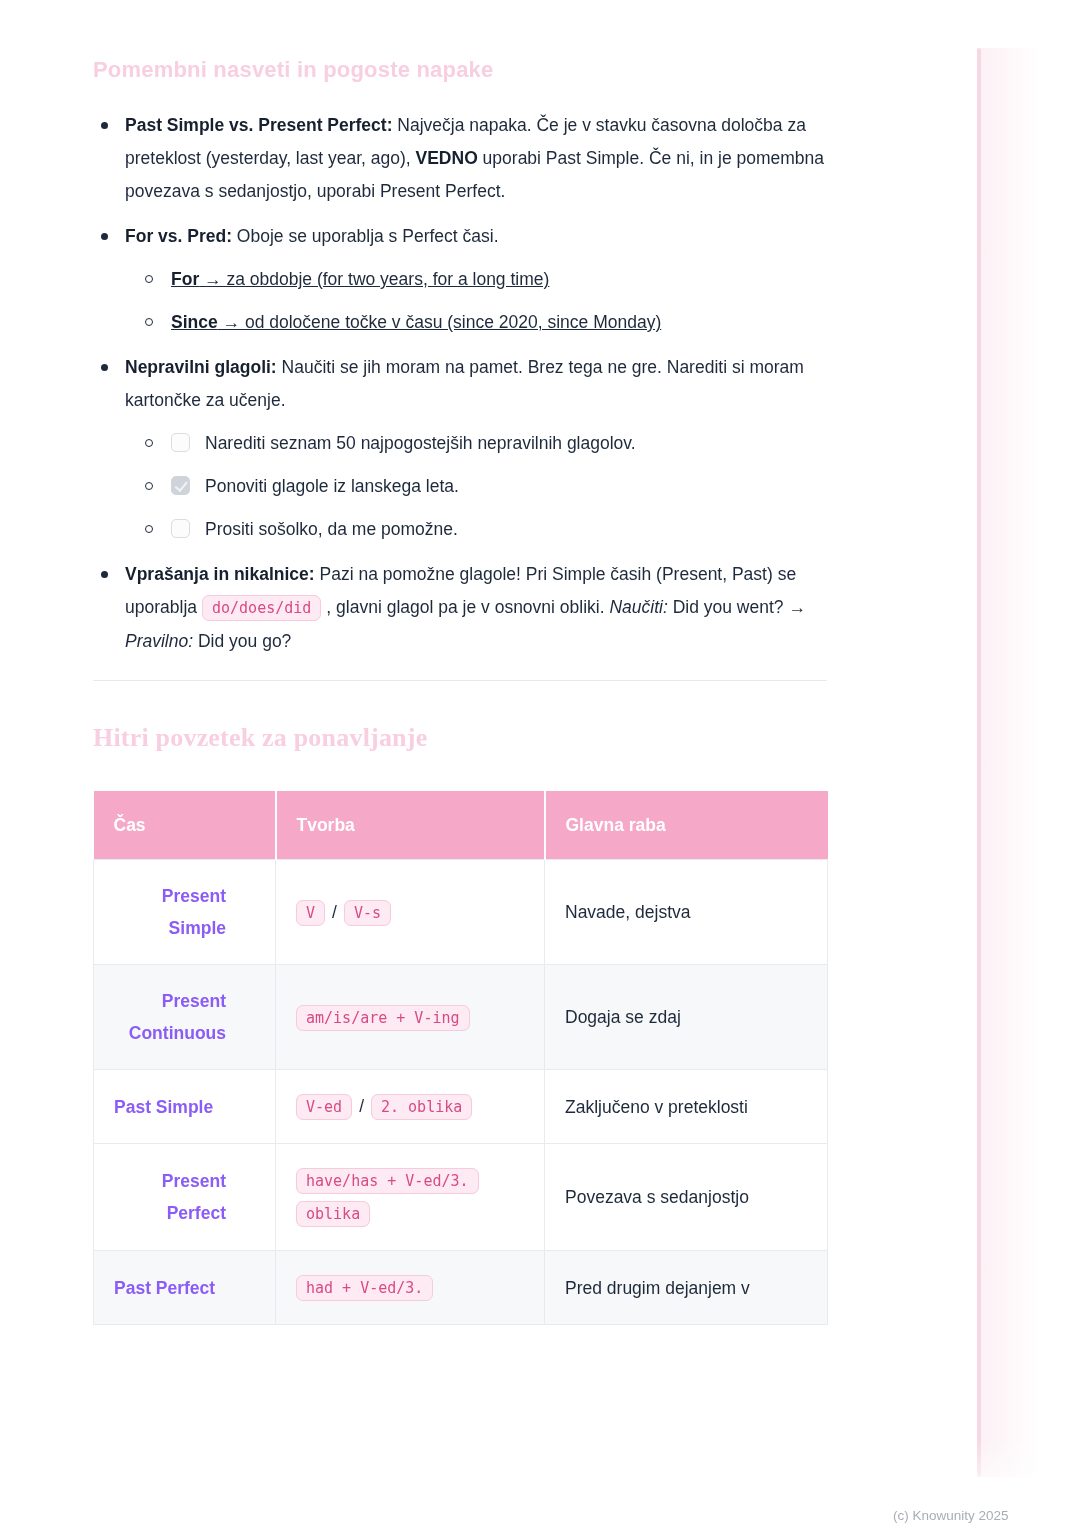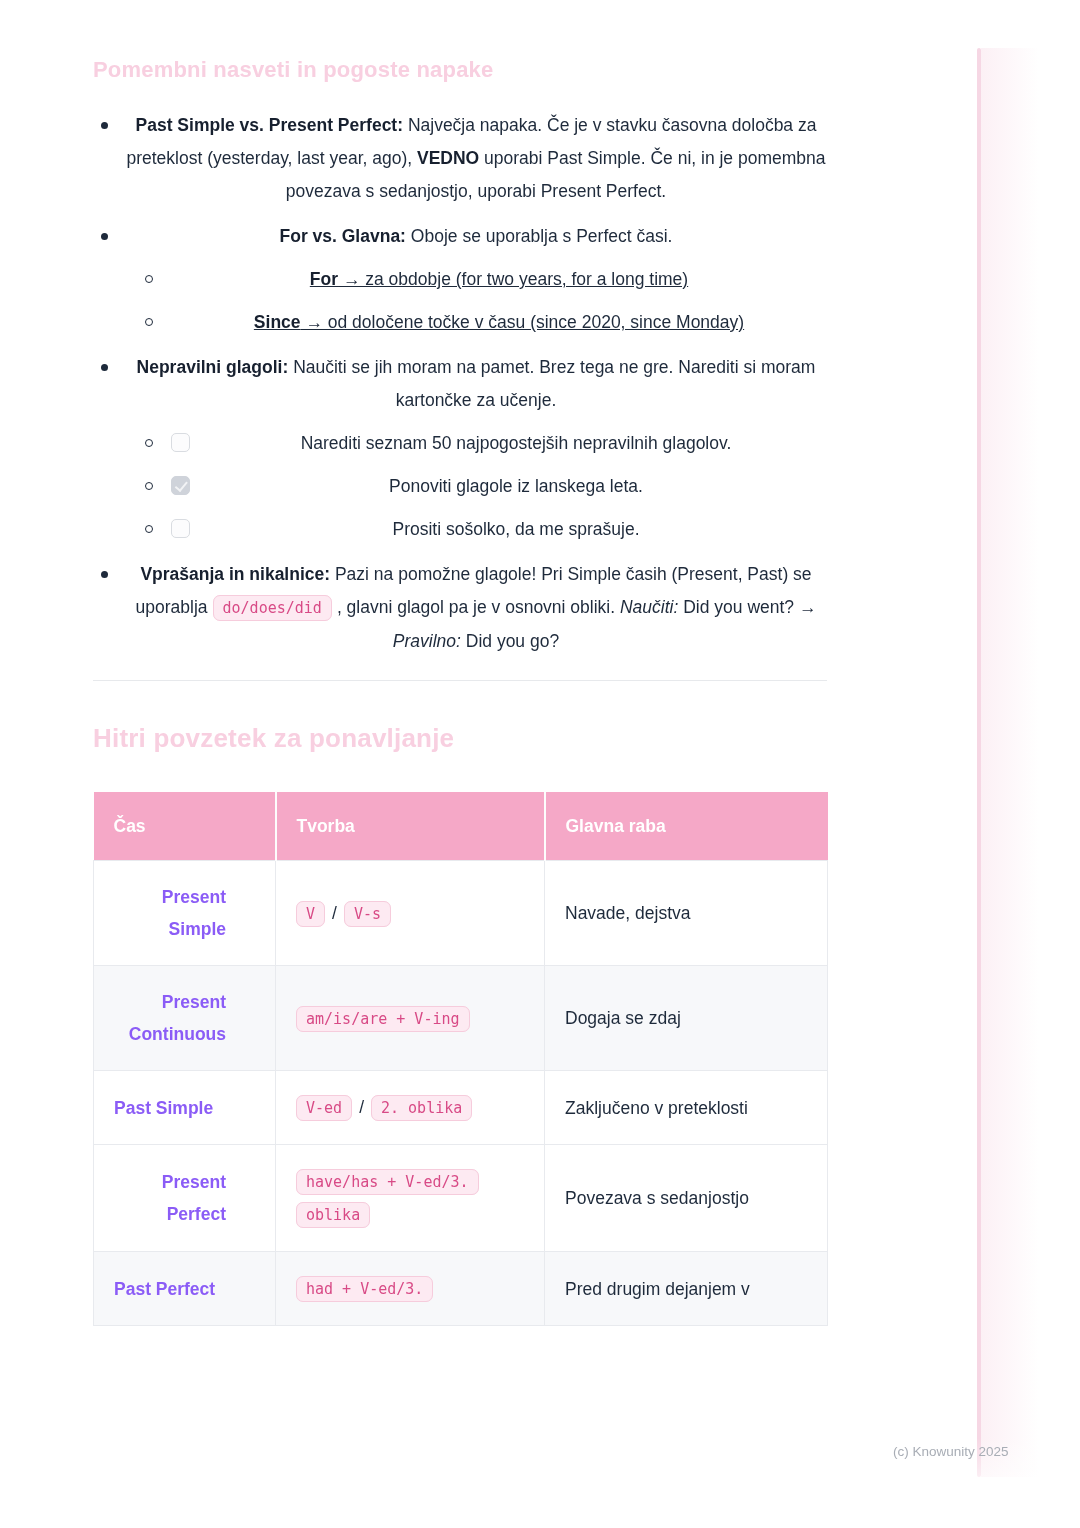--- a/index.html
+++ b/index.html
@@ -10,23 +10,23 @@
     color:#1e2a3b;
     position:relative;
     overflow:hidden;
   }
   .content { position:absolute; left:93px; top:0; width:734px; }
 
   .section-title {
     font-size:22px; font-weight:bold; color:#f8cfe0;
     margin:57px 0 26px 0; letter-spacing:.2px;
   }
-  .section-title.second { font-size:26px; margin:42px 0 38px 0; }
-
-  ul.tips { list-style:none; margin:0; padding:0; font-size:17.5px; line-height:33px;text-align:center; }
+  .section-title.second { font-size:26px; margin:42px 0 38px 0;font-family:Liberation Serif, serif; }
+
+  ul.tips { list-style:none; margin:0; padding:0; font-size:17.5px; line-height:33px; }
   li.tip { position:relative; padding-left:32px; margin-bottom:12px; }
   .marker-dot {
     position:absolute; left:8px; top:13px; width:7px; height:7px;
     border-radius:50%; background:#1e2a3b;
   }
   ul.sub { list-style:none; margin:0; padding:0 0 0 14px; }
   li.sub-item { position:relative; padding-left:32px; margin-top:10px;text-decoration:underline; }
   .marker-circle {
     position:absolute; left:6px; top:12px; width:6px; height:6px;
     border:1.8px solid #1e2a3b; border-radius:50%; background:transparent;
@@ -89,21 +89,21 @@
   .side-bar {
     position:absolute; left:977px; top:48px; width:4px; height:1429px;
     background:#f6d7e4; border-radius:2px; z-index:1;
   }
   .page-fade {
     position:absolute; left:0; top:1438px; width:1080px; height:90px;
     background:linear-gradient(to bottom, rgba(255,255,255,0) 0%, #ffffff 75%);
     z-index:5; pointer-events:none;
   }
   .copyright {
-    position:absolute; left:893px; top:1444px;
+    position:absolute; left:893px; top:1508px;
     font-size:13.5px; color:#a8adb5; z-index:10;
   }
 </style>
 </head>
 <body>
 
 <div class="side-wash"></div>
 <div class="side-bar"></div>
 
 <div class="content">
@@ -112,21 +112,21 @@
 
   <ul class="tips">
 
     <li class="tip">
       <span class="marker-dot"></span>
       <b class="lead">Past Simple vs. Present Perfect:</b><span> Največja napaka. Če je v stavku časovna določba za preteklost (yesterday, last year, ago), </span><b class="lead">VEDNO</b><span> uporabi Past Simple. Če ni, in je pomembna povezava s sedanjostjo, uporabi Present Perfect.</span>
     </li>
 
     <li class="tip">
       <span class="marker-dot"></span>
-      <b class="lead">For vs. Glavna:</b><span> Oboje se uporablja s Perfect časi.</span>
+      <b class="lead">For vs. Pred:</b><span> Oboje se uporablja s Perfect časi.</span>
       <ul class="sub">
         <li class="sub-item">
           <span class="marker-circle"></span>
           <b class="lead">For</b><span> → za obdobje (for two years, for a long time)</span>
         </li>
         <li class="sub-item">
           <span class="marker-circle"></span>
           <b class="lead">Since</b><span> → od določene točke v času (since 2020, since Monday)</span>
         </li>
       </ul>
@@ -142,21 +142,21 @@
           <span>Narediti seznam 50 najpogostejših nepravilnih glagolov.</span>
         </li>
         <li class="todo">
           <span class="marker-circle"></span>
           <span class="todo-box checked"></span>
           <span>Ponoviti glagole iz lanskega leta.</span>
         </li>
         <li class="todo">
           <span class="marker-circle"></span>
           <span class="todo-box"></span>
-          <span>Prositi sošolko, da me sprašuje.</span>
+          <span>Prositi sošolko, da me pomožne.</span>
         </li>
       </ul>
     </li>
 
     <li class="tip">
       <span class="marker-dot"></span>
       <b class="lead">Vprašanja in nikalnice:</b><span> Pazi na pomožne glagole! Pri Simple časih (Present, Past) se uporablja</span><code class="badge inline-code">do/does/did</code><span>, glavni glagol pa je v osnovni obliki. </span><i class="em">Naučiti:</i><span> Did you went? → </span><i class="em">Pravilno:</i><span> Did you go?</span>
     </li>
 
   </ul>

